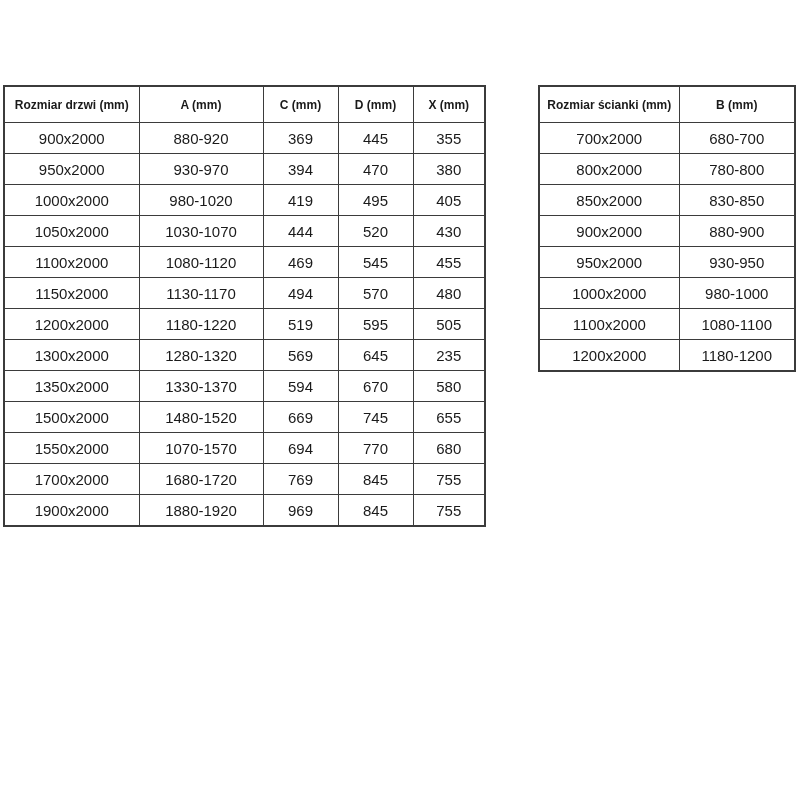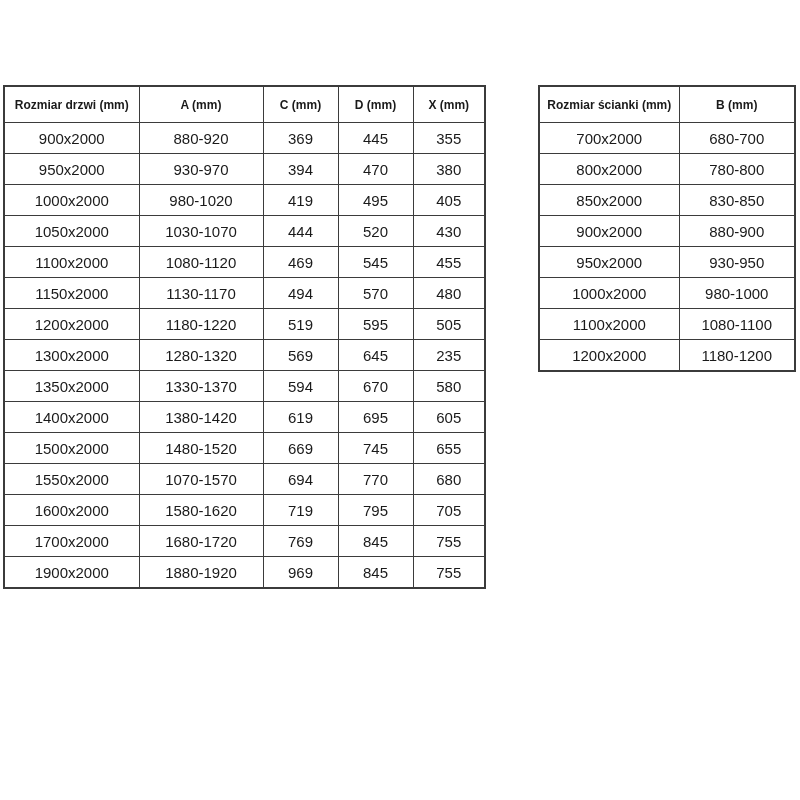--- a/index.html
+++ b/index.html
@@ -127,46 +127,32 @@
         <td>235</td>
       </tr>
       <tr>
         <td>1350x2000</td>
         <td>1330-1370</td>
         <td>594</td>
         <td>670</td>
         <td>580</td>
       </tr>
       <tr>
-        <td>1400x2000</td>
-        <td>1380-1420</td>
-        <td>619</td>
-        <td>695</td>
-        <td>605</td>
-      </tr>
-      <tr>
         <td>1500x2000</td>
         <td>1480-1520</td>
         <td>669</td>
         <td>745</td>
         <td>655</td>
       </tr>
       <tr>
         <td>1550x2000</td>
         <td>1070-1570</td>
         <td>694</td>
         <td>770</td>
         <td>680</td>
-      </tr>
-      <tr>
-        <td>1600x2000</td>
-        <td>1580-1620</td>
-        <td>719</td>
-        <td>795</td>
-        <td>705</td>
       </tr>
       <tr>
         <td>1700x2000</td>
         <td>1680-1720</td>
         <td>769</td>
         <td>845</td>
         <td>755</td>
       </tr>
       <tr>
         <td>1900x2000</td>

